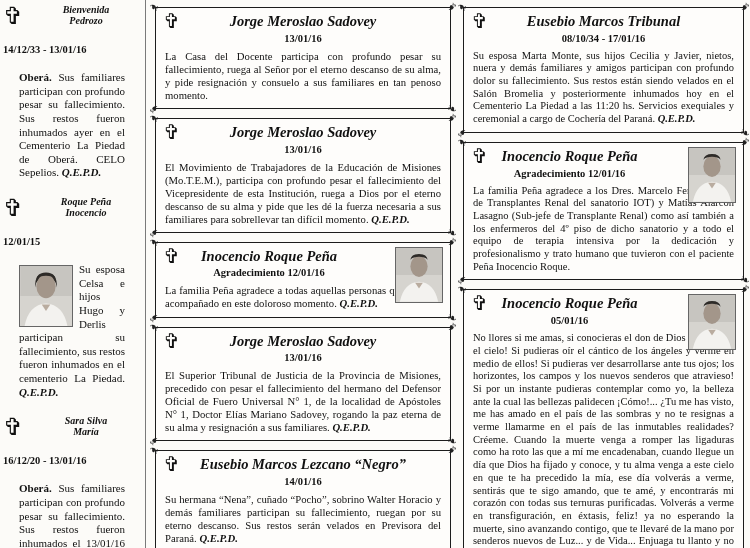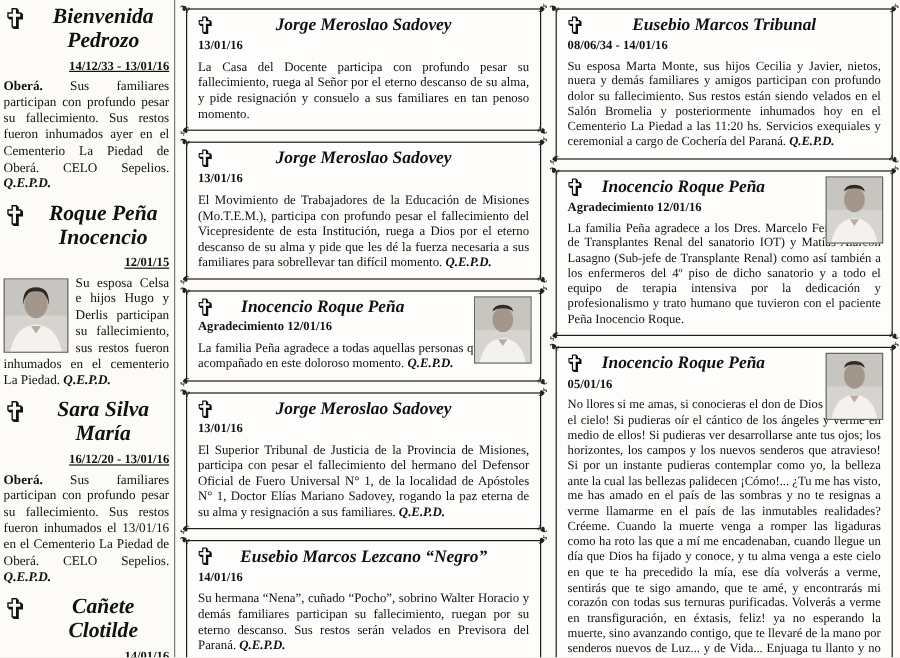--- a/index.html
+++ b/index.html
@@ -6,35 +6,35 @@
   #page{position:relative;width:750px;height:548px;background:#fcfbf8;overflow:hidden;
         display:flex;font-family:"Liberation Serif","DejaVu Serif",serif;color:#111;}
   
   .col-left{width:146px;flex:0 0 146px;border-right:1px solid #7a7a7a;padding:4px 4px 0 3px;box-sizing:border-box;}
   .col-mid{width:313px;flex:0 0 313px;padding:3px 7px 0 8px;box-sizing:border-box;}
   .col-right{flex:1;padding:3px 5px 0 3px;box-sizing:border-box;}
   
   .lnotice{margin-bottom:7px;}
   .lhead{position:relative;min-height:34px;padding-left:28px;}
   .lcross{position:absolute;left:0;top:0;font-size:24px;line-height:1;font-family:"DejaVu Sans",sans-serif;}
-  .lname{text-align:center;font-style:italic;font-weight:bold;font-size:18px;line-height:1.1;}
-  .ldate{text-align:right;font-weight:bold;font-size:10.5px;margin:6px 0 5px;text-decoration:underline;}
-  .ltext{margin:0;font-size:11px;line-height:1.24;text-align:justify;}
+  .lname{text-align:center;font-style:italic;font-weight:bold;font-size:10px;line-height:1.1;}
+  .ldate{text-align:left;font-weight:bold;font-size:10.5px;margin:6px 0 5px;}
+  .ltext{margin:16px;font-size:11px;line-height:1.24;text-align:justify;}
   .qepd{font-weight:bold;font-style:italic;}
   
   .photo{display:block;width:48px;height:56px;border:1px solid #666;background:#dad8d3;box-sizing:border-box;}
   .photo svg{display:block;width:100%;height:100%;}
   .photo-float{float:left;width:54px;height:62px;margin:2px 6px 2px 0;}
   .photo-abs{position:absolute;top:4px;right:7px;}
   
   .box{position:relative;border:1px solid #1c1c1c;background:#fefdfb;
        padding:5px 9px 6px;margin:4px 1px 9px;}
   .bcross{position:absolute;top:3px;left:7px;font-size:20px;line-height:1;font-family:"DejaVu Sans",sans-serif;}
   .bname{text-align:center;font-style:italic;font-weight:bold;font-size:14.5px;line-height:1.15;}
-  .bdate{font-weight:bold;font-size:10.5px;margin:3px 0 6px;}
+  .bdate{text-align:center;font-weight:bold;font-size:10.5px;margin:3px 0 6px;}
   .btext{margin:0;font-size:10.7px;line-height:1.22;text-align:justify;}
   .col-right .btext{font-size:10.5px;line-height:1.21;}
   .corner{position:absolute;font-size:12px;line-height:1;color:#222;font-family:"DejaVu Sans",sans-serif;pointer-events:none;}
   .c-tl{top:-7px;left:-7px;transform:rotate(200deg);}
   .c-tr{top:-7px;right:-7px;transform:rotate(320deg) scaleX(-1);}
   .c-bl{bottom:-7px;left:-7px;transform:rotate(140deg) scaleX(-1);}
   .c-br{bottom:-7px;right:-7px;transform:rotate(20deg);}
   .pad-r{padding-right:68px;}
 </style>
 </head>
@@ -153,21 +153,21 @@
     </div>
 
     <div class="box">
       <span class="corner c-tl">❧</span>
         <span class="corner c-tr">❧</span>
         <span class="corner c-bl">❧</span>
         <span class="corner c-br">❧</span>
       <span class="bcross cross">✞</span>
       <div class="bname">Jorge Meroslao Sadovey</div>
       <div class="bdate">13/01/16</div>
-      <p class="btext"><span>El Superior Tribunal de Justicia de la Provincia de Misiones, participa con pesar el fallecimiento del hermano del Defensor Oficial de Fuero Universal N° 1, de la localidad de Apóstoles N° 1, Doctor Elías Mariano Sadovey, rogando la paz eterna de su alma y resignación a sus familiares.</span> <span class="qepd">Q.E.P.D.</span></p>
+      <p class="btext"><span>El Superior Tribunal de Justicia de la Provincia de Misiones, precedido con pesar el fallecimiento del hermano del Defensor Oficial de Fuero Universal N° 1, de la localidad de Apóstoles N° 1, Doctor Elías Mariano Sadovey, rogando la paz eterna de su alma y resignación a sus familiares.</span> <span class="qepd">Q.E.P.D.</span></p>
     </div>
 
     <div class="box">
       <span class="corner c-tl">❧</span>
         <span class="corner c-tr">❧</span>
         <span class="corner c-bl">❧</span>
         <span class="corner c-br">❧</span>
       <span class="bcross cross">✞</span>
       <div class="bname">Eusebio Marcos Lezcano “Negro”</div>
       <div class="bdate">14/01/16</div>
@@ -177,21 +177,21 @@
 
   <div class="col-right">
 
     <div class="box">
       <span class="corner c-tl">❧</span>
         <span class="corner c-tr">❧</span>
         <span class="corner c-bl">❧</span>
         <span class="corner c-br">❧</span>
       <span class="bcross cross">✞</span>
       <div class="bname">Eusebio Marcos Tribunal</div>
-      <div class="bdate">08/06/34 - 14/01/16</div>
+      <div class="bdate">08/10/34 - 17/01/16</div>
       <p class="btext"><span>Su esposa Marta Monte, sus hijos Cecilia y Javier, nietos, nuera y demás familiares y amigos participan con profundo dolor su fallecimiento. Sus restos están siendo velados en el Salón Bromelia y posteriormente inhumados hoy en el Cementerio La Piedad a las 11:20 hs. Servicios exequiales y ceremonial a cargo de Cochería del Paraná.</span> <span class="qepd">Q.E.P.D.</span></p>
     </div>
 
     <div class="box">
       <span class="corner c-tl">❧</span>
         <span class="corner c-tr">❧</span>
         <span class="corner c-bl">❧</span>
         <span class="corner c-br">❧</span>
       <span class="bcross cross">✞</span>
       <span class="photo photo-abs">

